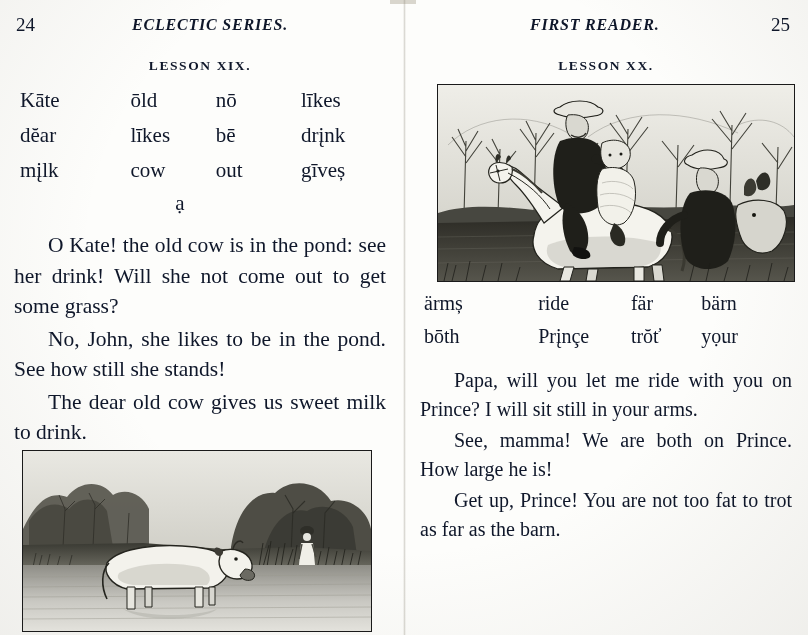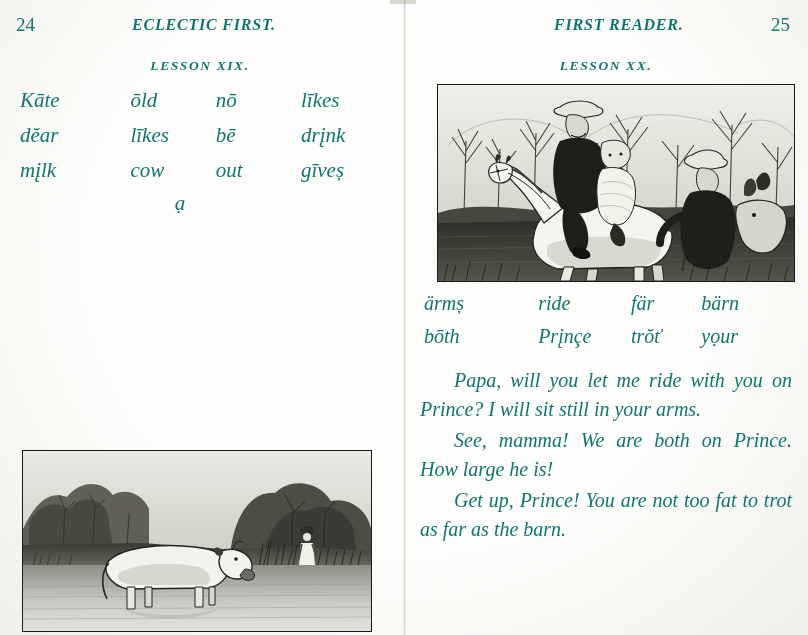--- a/index.html
+++ b/index.html
@@ -7,21 +7,21 @@
     padding: 0;
     background: #ffffff;
   }
   .page {
     position: relative;
     width: 808px;
     height: 635px;
     background: #fdfdfb;
     overflow: hidden;
     font-family: "Liberation Serif", serif;
-    color: #0f766e;
+    color: #0f172a;
   }
   
   .paper-tone {
     position: absolute;
     inset: 0;
     background:
       radial-gradient(ellipse at 50% 40%, rgba(255,255,255,0) 55%, rgba(120,115,100,0.10) 100%);
     pointer-events: none;
   }
   .gutter {
@@ -53,28 +53,27 @@
 
   .runhead {
     position: absolute;
     top: 16px;
     font-style: italic;
     font-weight: bold;
     font-size: 16px;
     letter-spacing: 0.8px;
   }
   .runhead-left { left: 132px; }
-  .runhead-right { left: 554px; }
+  .runhead-right { left: 530px; }
 
   
   .col {
     position: absolute;
     top: 52px;
     width: 372px;
-    font-style: italic;
   }
   .col-left { left: 14px; }
   .col-right { left: 420px; }
 
   .lesson-title {
     text-align: center;
     font-size: 13.5px;
     font-weight: bold;
     letter-spacing: 1.6px;
     margin: 6px 0 10px 0;
@@ -149,21 +148,21 @@
 </head>
 <body>
 
 <div class="page">
 
   <div class="paper-tone"></div>
   <div class="top-nick"></div>
   <div class="gutter"></div>
 
   <div class="folio folio-left">24</div>
-  <div class="runhead runhead-left">ECLECTIC FIRST.</div>
+  <div class="runhead runhead-left">ECLECTIC SERIES.</div>
   <div class="runhead runhead-right">FIRST READER.</div>
   <div class="folio folio-right">25</div>
 
   <div class="col col-left">
 
     <div class="lesson-title">LESSON XIX.</div>
 
     <table class="wordlist wl-left">
       <tbody>
           <tr>
@@ -182,20 +181,25 @@
         <td class="c1">mįlk</td>
         <td class="c2">cow</td>
         <td class="c3">out</td>
         <td class="c4">gīveș</td>
       </tr>
     </tbody>
       </table>
 
     <div class="wl-single">ạ</div>
 
+    <div class="prose">
+      <p>O Kate! the old cow is in the pond: see her drink! Will she not come out to get some grass?</p>
+      <p>No, John, she likes to be in the pond. See how still she stands!</p>
+      <p>The dear old cow gives us sweet milk to drink.</p>
+    </div>
   </div>
 
   <div class="illus illus-cow">
     <svg viewBox="0 0 348 180" preserveAspectRatio="none">
       <defs>
         <linearGradient id="skyG" x1="0" y1="0" x2="0" y2="1">
           <stop offset="0%" stop-color="#e9e8e2"></stop>
           <stop offset="60%" stop-color="#cfcec6"></stop>
           <stop offset="100%" stop-color="#b4b3aa"></stop>
         </linearGradient>

